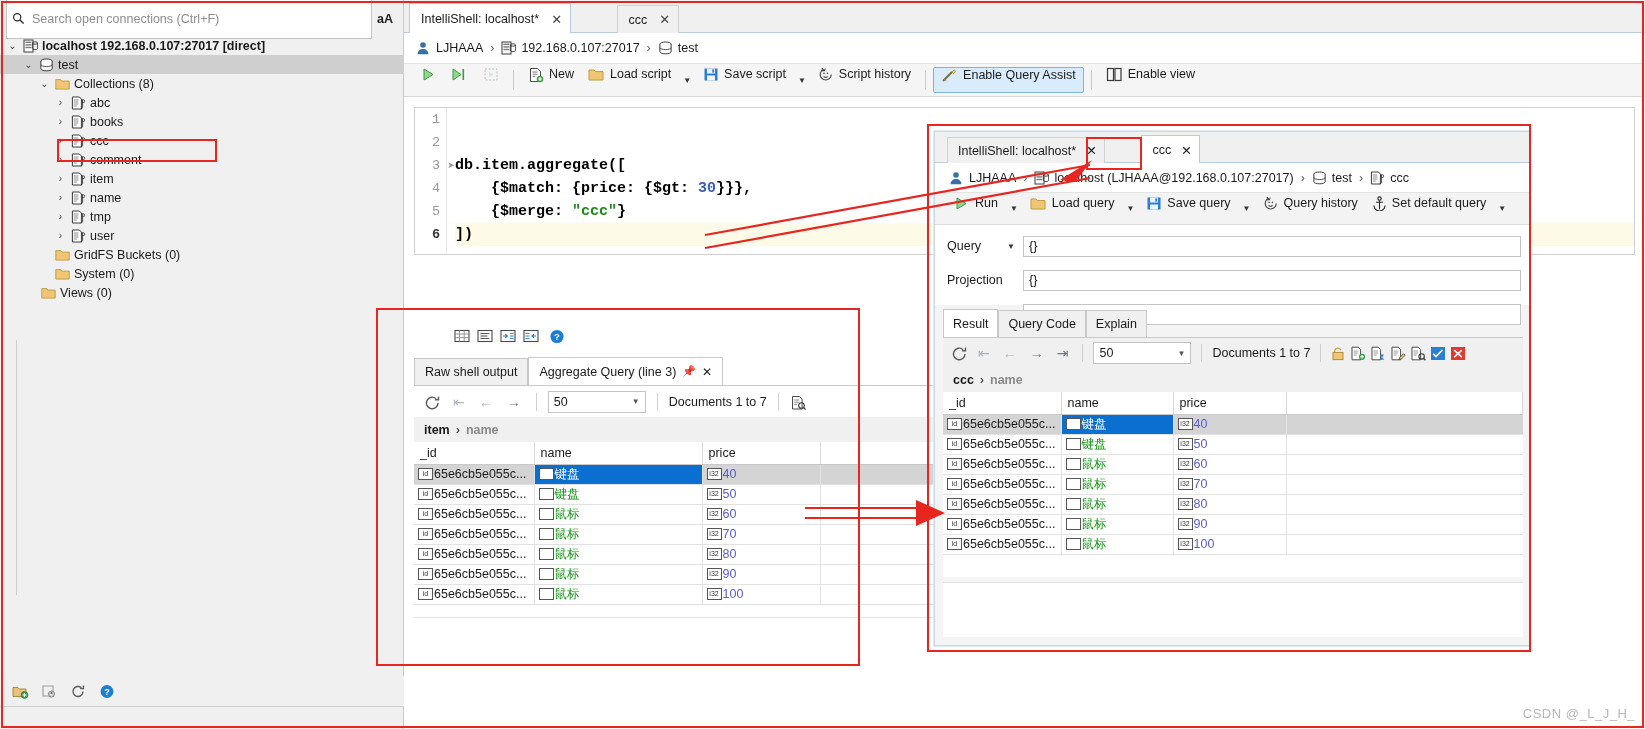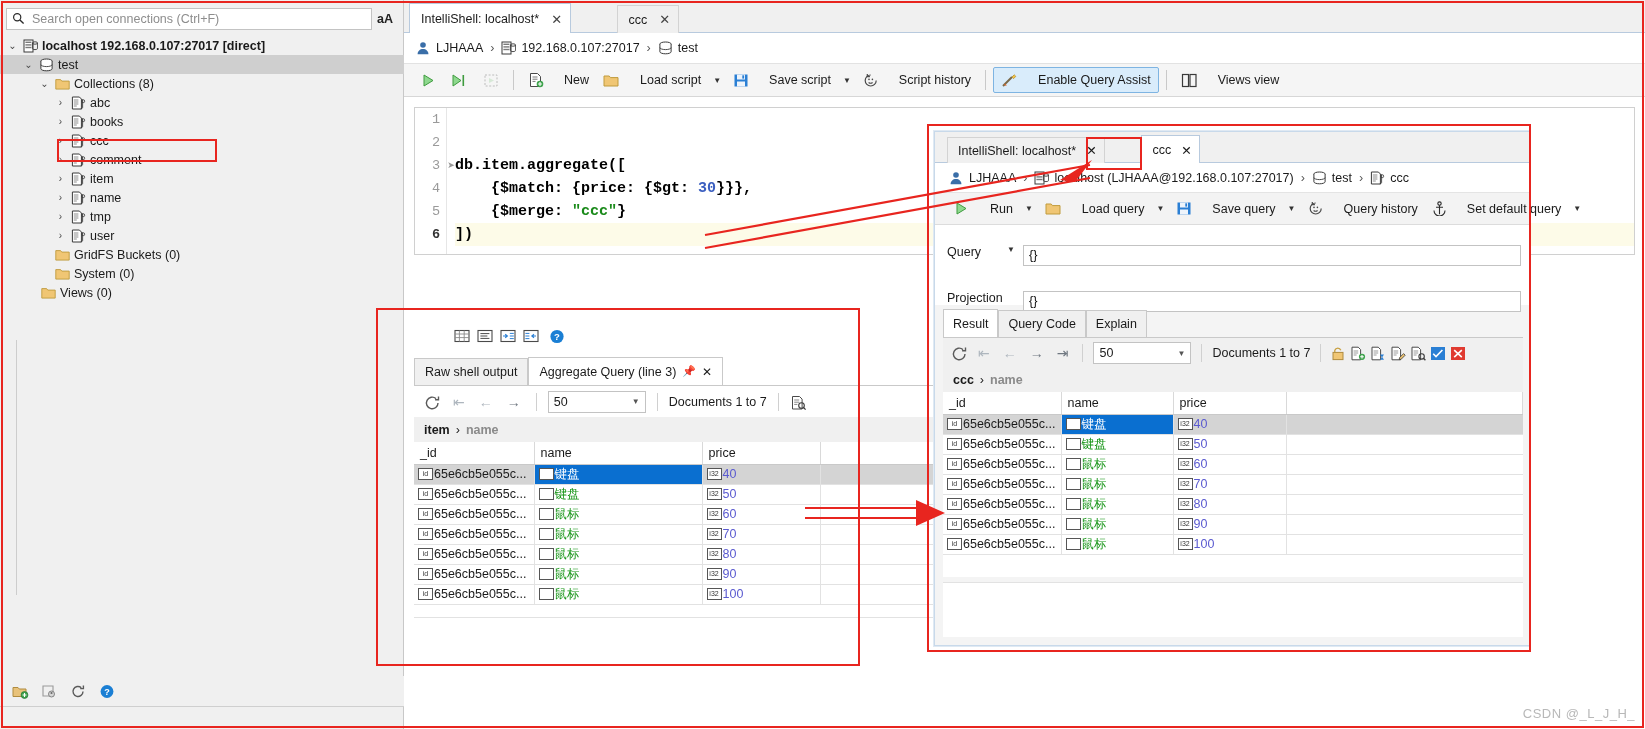--- a/index.html
+++ b/index.html
@@ -18,21 +18,21 @@
   #sidebar {
     position: absolute; left: 0; top: 0; width: 404px; height: 729px;
     background: #f0f0f0;
     border-right: 1px solid #c8c8c8;
   }
   .search-row {
     position: absolute; left: 0; top: 6px; width: 404px; height: 26px;
     display: flex; align-items: center; padding: 0 6px;
   }
   .search-box {
-    flex: 1; height: 22px; background: #ffffff; border: 1px solid #c3c3c3;
+    flex: 1; height: 40px; background: #ffffff; border: 1px solid #c3c3c3;
     display: flex; align-items: center; padding: 0 5px; gap: 5px;
   }
   .search-box .ph { color: #8d8d8d; font-size: 12.5px; }
   .aa-btn { width: 26px; text-align: center; font-size: 12.5px; color: #222; font-weight: 600; cursor: default; }
 
   .tree { position: absolute; left: 0; top: 36px; width: 404px; }
   .tnode {
     display: flex; align-items: center; height: 19px; gap: 4px;
     padding-left: 6px; white-space: nowrap; position: relative;
   }
@@ -84,21 +84,21 @@
     background: #ffffff; font-size: 12.5px;
   }
   .bc-sep { color:#555; margin: 0 2px; }
 
   .toolbar {
     position: absolute; left: 0; top: 63px; width: 100%; height: 34px;
     background: #f5f5f5; border-top: 1px solid #e2e2e2; border-bottom: 1px solid #d7d7d7;
     display: flex; align-items: center; padding-left: 10px; gap: 0px;
   }
   .tb-item {
-    display: flex; align-items: center; gap: 20px; height: 26px;
+    display: flex; align-items: flex-start; gap: 5px; height: 26px;
     padding: 0 7px; font-size: 12.5px; white-space: nowrap; cursor: default;
   }
   .tb-item.hl { background: #d9ecfb; border: 1px solid #7eb4e2; border-radius: 2px; }
   .tb-caret { font-size: 8px; color: #333; padding: 0 5px; cursor:pointer; }
   .tb-sep { width: 1px; height: 20px; background: #c9c9c9; margin: 0 7px; }
 
   
   .editor {
     position: absolute; left: 10px; top: 107px; right: 10px; height: 148px;
     background: #ffffff; border: 1px solid #d0d0d0; overflow: hidden;
@@ -194,21 +194,21 @@
   .f-tab { position:absolute; top:5px; height:26px; display:flex; align-items:center; gap:10px;
            padding:0 7px 0 10px; font-size:12.5px; background:#f0f0f0;
            border:1px solid #d3d3d3; border-bottom:none;}
   .f-tab.active { background:#ffffff; border-color:#b8cade; top:3px; height:29px;}
   .f-bc { position:absolute; left:0; top:31px; width:100%; height:29px; background:#fff;
           display:flex; align-items:center; gap:5px; padding-left:14px; font-size:12.5px; }
   .f-toolbar { position:absolute; left:0; top:60px; width:100%; height:33px; background:#f3f3f3;
                border-top:1px solid #e4e4e4; border-bottom:1px solid #dcdcdc;
                display:flex; align-items:center; padding-left:12px; }
   .f-form { position:absolute; left:0; top:93px; width:100%; height:80px; background:#fff; }
-  .f-row { display:flex; height:26px; margin-top:20px; }
+  .f-row { display:flex; align-items:center; height:26px; margin-top:8px; }
   .f-row .flabel { width: 72px; padding-left:12px; font-size:12.5px; }
   .f-row .fcaret { width: 16px; font-size: 8px; color:#333; }
   .f-input { flex:1; margin-right:8px; height:21px; border:1px solid #c3c3c3; background:#fff;
              font-size:12.5px; padding: 0 5px; line-height:19px; color:#111; }
   .f-restabs { position:absolute; left:8px; top:179px; width:580px; height:27px;
                border-bottom:1px solid #c9c9c9; display:flex; align-items:flex-end; }
   .f-restabs .otab { padding: 0 9px; }
   .f-rtoolbar { position:absolute; left:8px; top:206px; width:580px; height:30px; background:#f0f0f0;
                 display:flex; align-items:center; gap:5px; padding-left:8px; }
   .f-crumb { position:absolute; left:8px; top:236px; width:580px; height:24px; background:#f0f0f0;
@@ -548,21 +548,21 @@
             <path d="M3.5 10.8l1.8 1.8" stroke="#e06a2a" stroke-width="1.1"></path>
           </svg>
       <span>Enable Query Assist</span>
     </span>
     <span class="tb-sep"></span>
     <span class="tb-item">
       <svg width="17" height="15" viewBox="0 0 17 15">
             <rect x="1.5" y="1.5" width="6" height="12" fill="none" stroke="#3a3a3a" stroke-width="1.2"></rect>
             <rect x="9" y="1.5" width="6" height="12" fill="none" stroke="#3a3a3a" stroke-width="1.2"></rect>
           </svg>
-      <span>Views view</span>
+      <span>Enable view</span>
     </span>
   </div>
 
   <div class="editor">
     <div class="gutter" id="gutter">
           <div class="gline">1</div>
           <div class="gline">2</div>
           <div class="gline">3</div>
           <div class="gline">4</div>
           <div class="gline">5</div>

